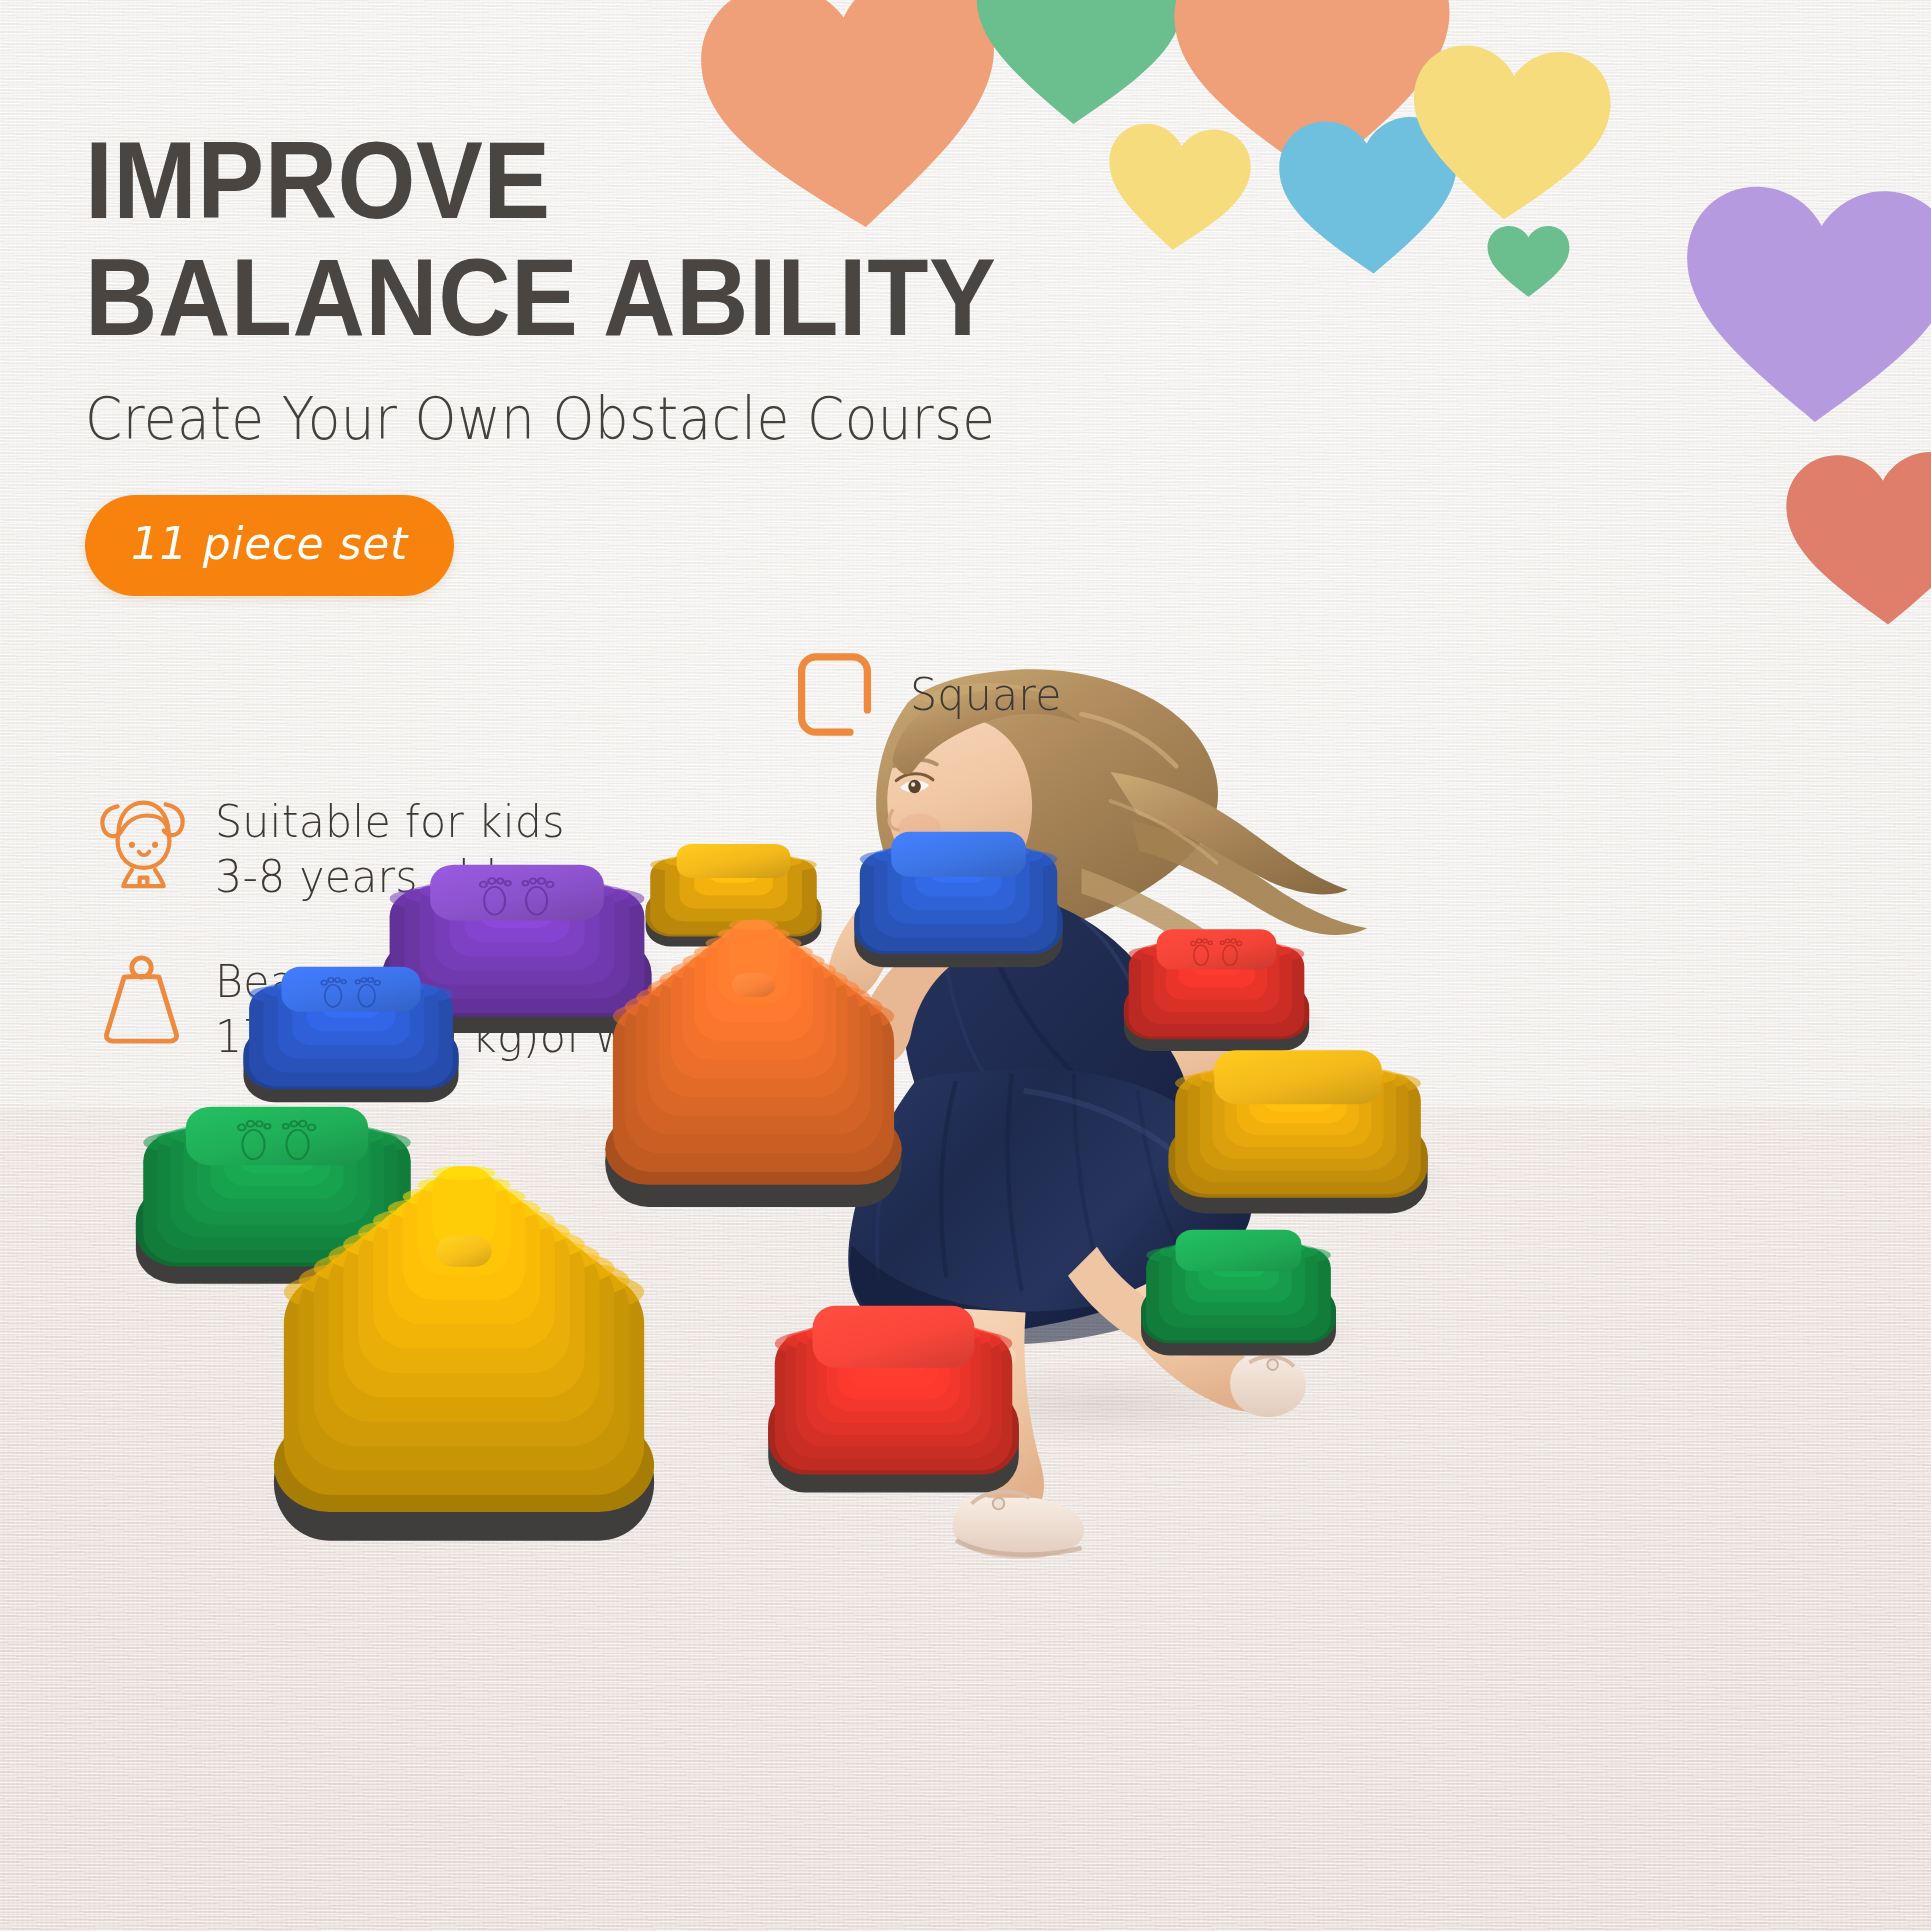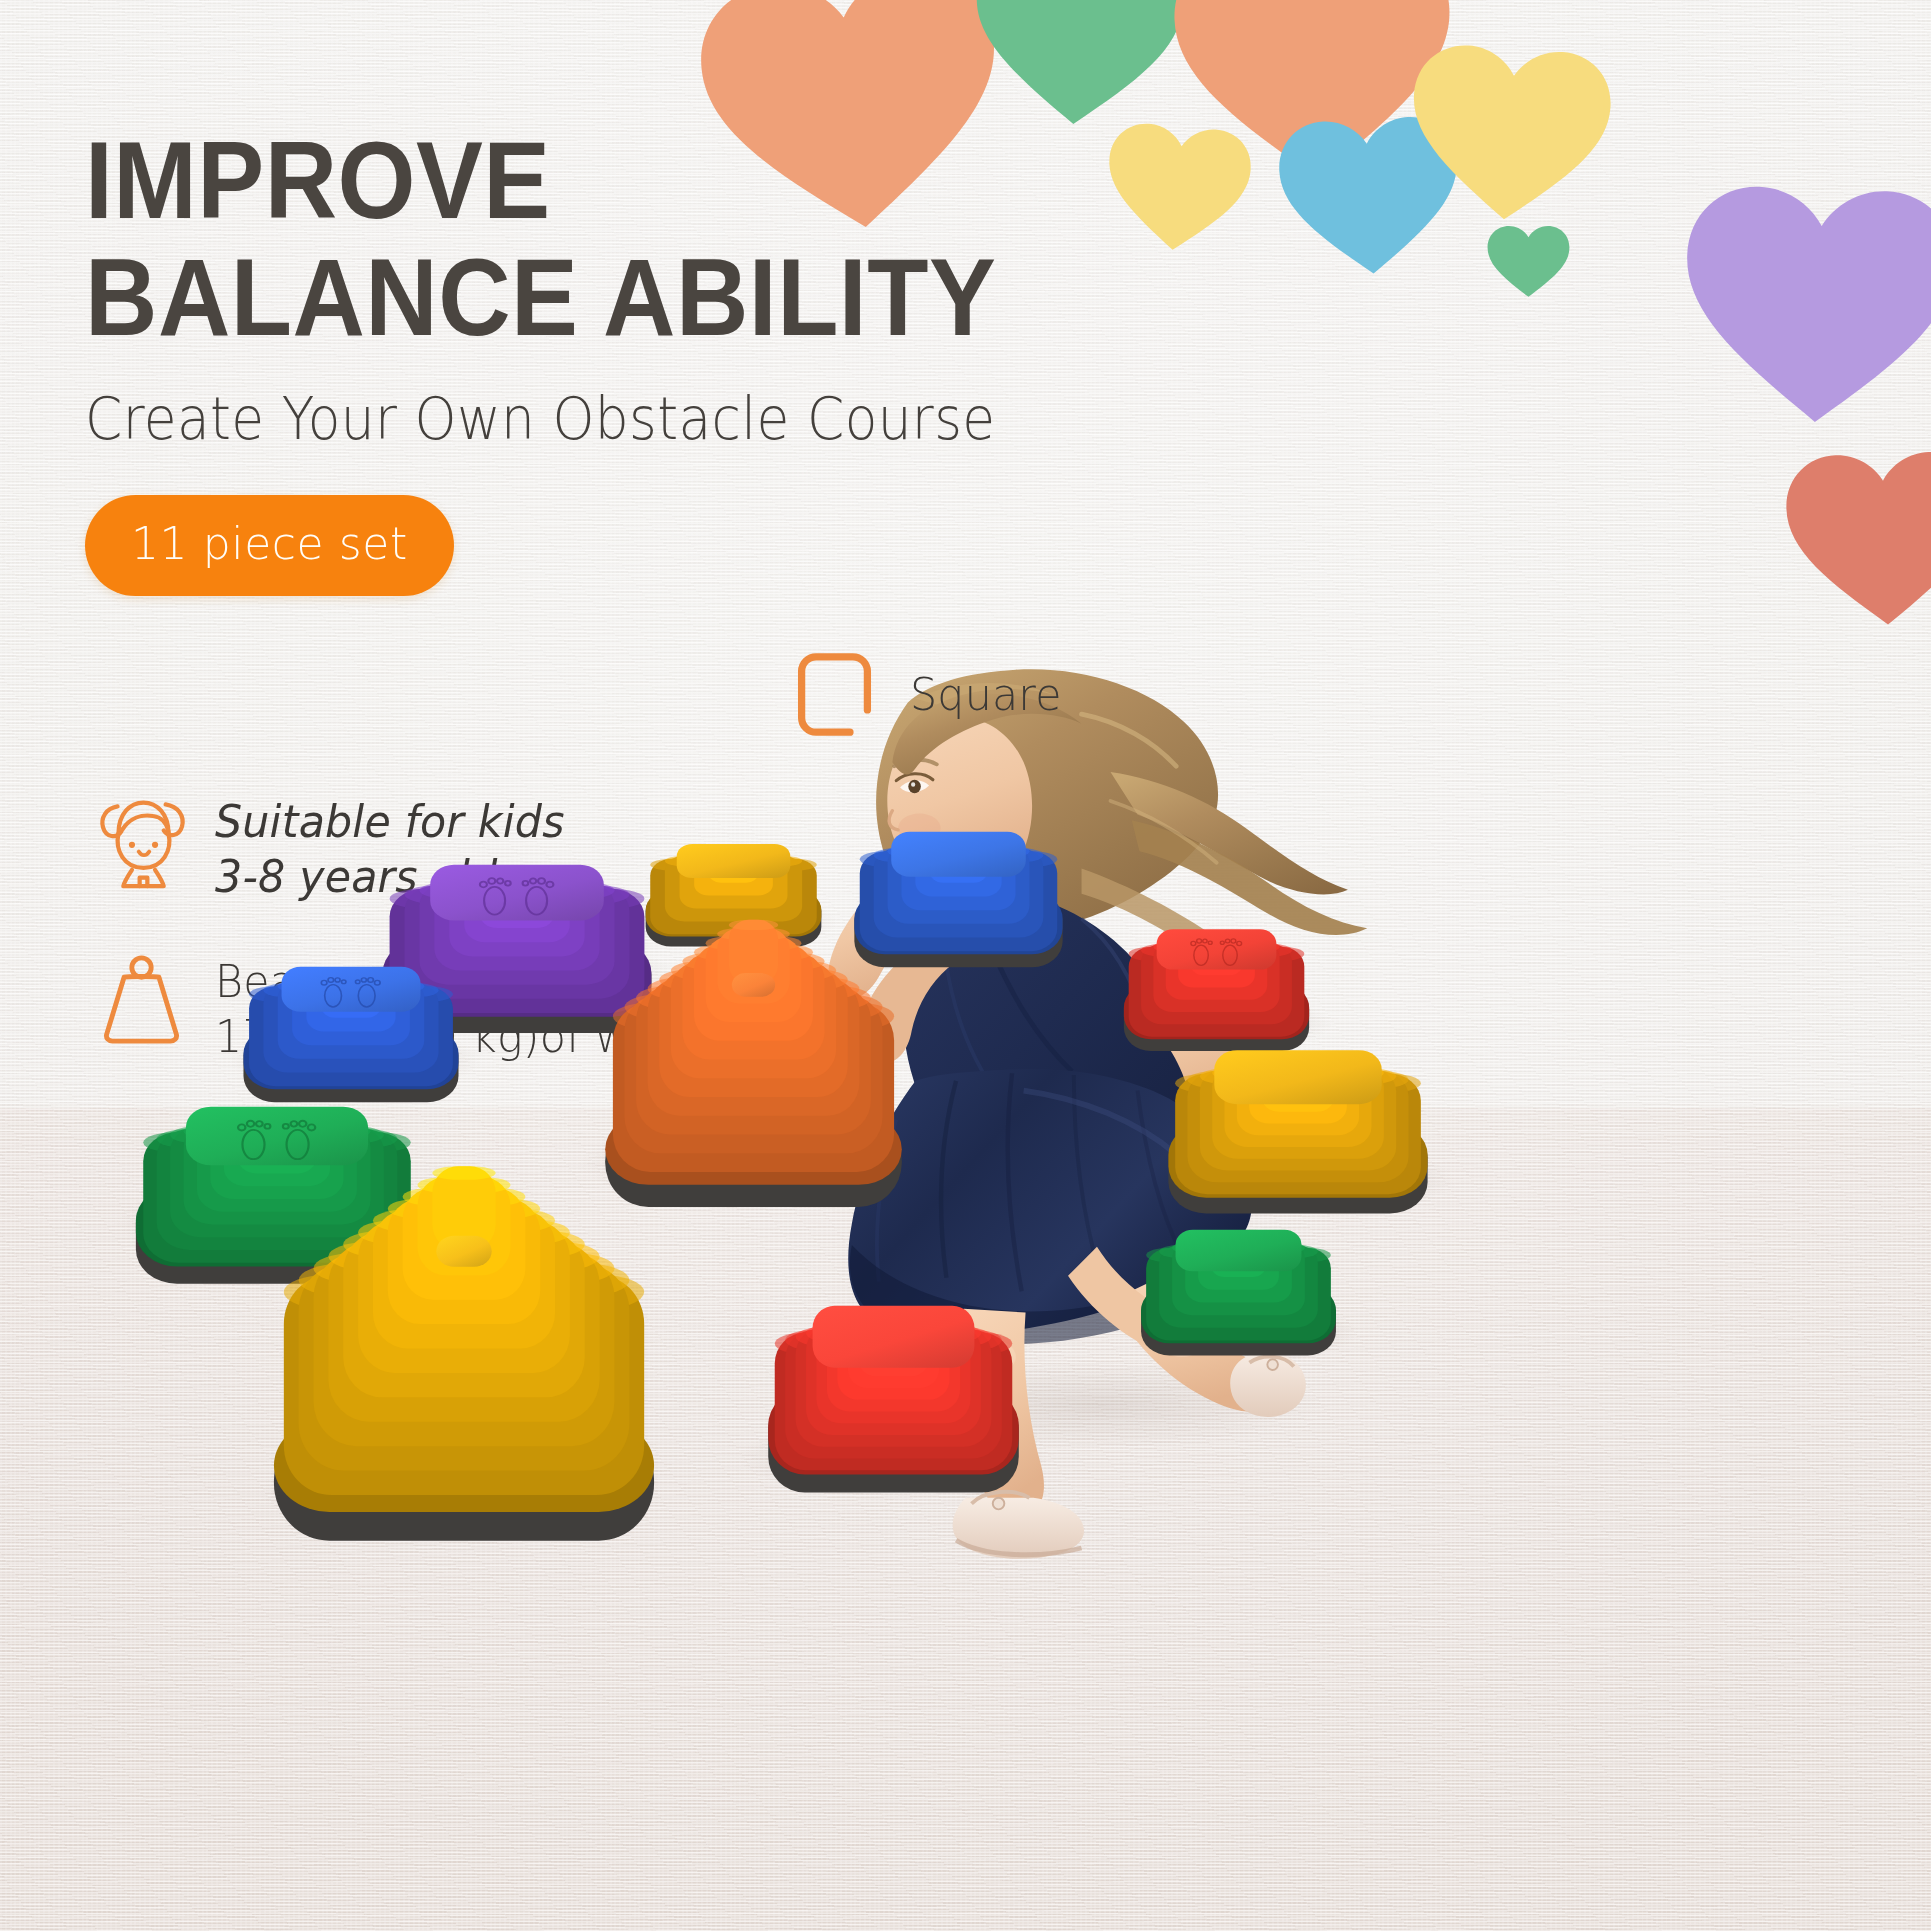--- a/index.html
+++ b/index.html
@@ -50,34 +50,34 @@
     font-size:58px;line-height:1.1;letter-spacing:0.4px;
     transform:scaleX(.92);transform-origin:left center;
     margin:33px 0 0 0;white-space:nowrap;}
 
   .badge{
     display:inline-block;margin-top:44px;
     background:#f7820e;color:#fffdf8;
     font-family:"DejaVu Sans",sans-serif;font-weight:300;
     font-size:44px;line-height:1;letter-spacing:0.6px;
     padding:27px 46px 30px 46px;border-radius:68px;
-    box-shadow:0 2.9px 9.7px rgba(200,120,20,.16);}
+    box-shadow:0 2.9px 9.7px rgba(200,120,20,.16);font-style:italic;}
 
   .features{margin-top:54px;}
   .feat{display:flex;align-items:flex-start;margin-bottom:39px;}
   .feat .ic{width:120px;min-width:120px;display:flex;justify-content:flex-start;
             align-items:flex-start;padding-left:9.7px;}
   .feat .ic svg{display:block;}
   .feat .tx{
     font-family:"DejaVu Sans",sans-serif;font-weight:300;color:#3c3936;
     font-size:45px;line-height:1.22;letter-spacing:0.2px;
     transform:scaleX(.95);transform-origin:left top;padding-top:3.9px;white-space:nowrap;}
   .feat.sq .tx{padding-top:17.4px;}
   .feat.sq{margin-bottom:52px;justify-content:flex-end;}
-  .feat.kid{margin-bottom:46px;font-style:italic;}
+  .feat.kid{margin-bottom:46px;}
 
   
   .photo{position:absolute;left:0;top:0;width:1931px;height:1931px;}
   .stone{position:absolute;}
   .stone svg{display:block;width:100%;height:100%;overflow:visible;}
   .girl{position:absolute;}
   .girl svg{display:block;width:100%;height:100%;overflow:visible;}
 </style>
 </head>
 <body>

